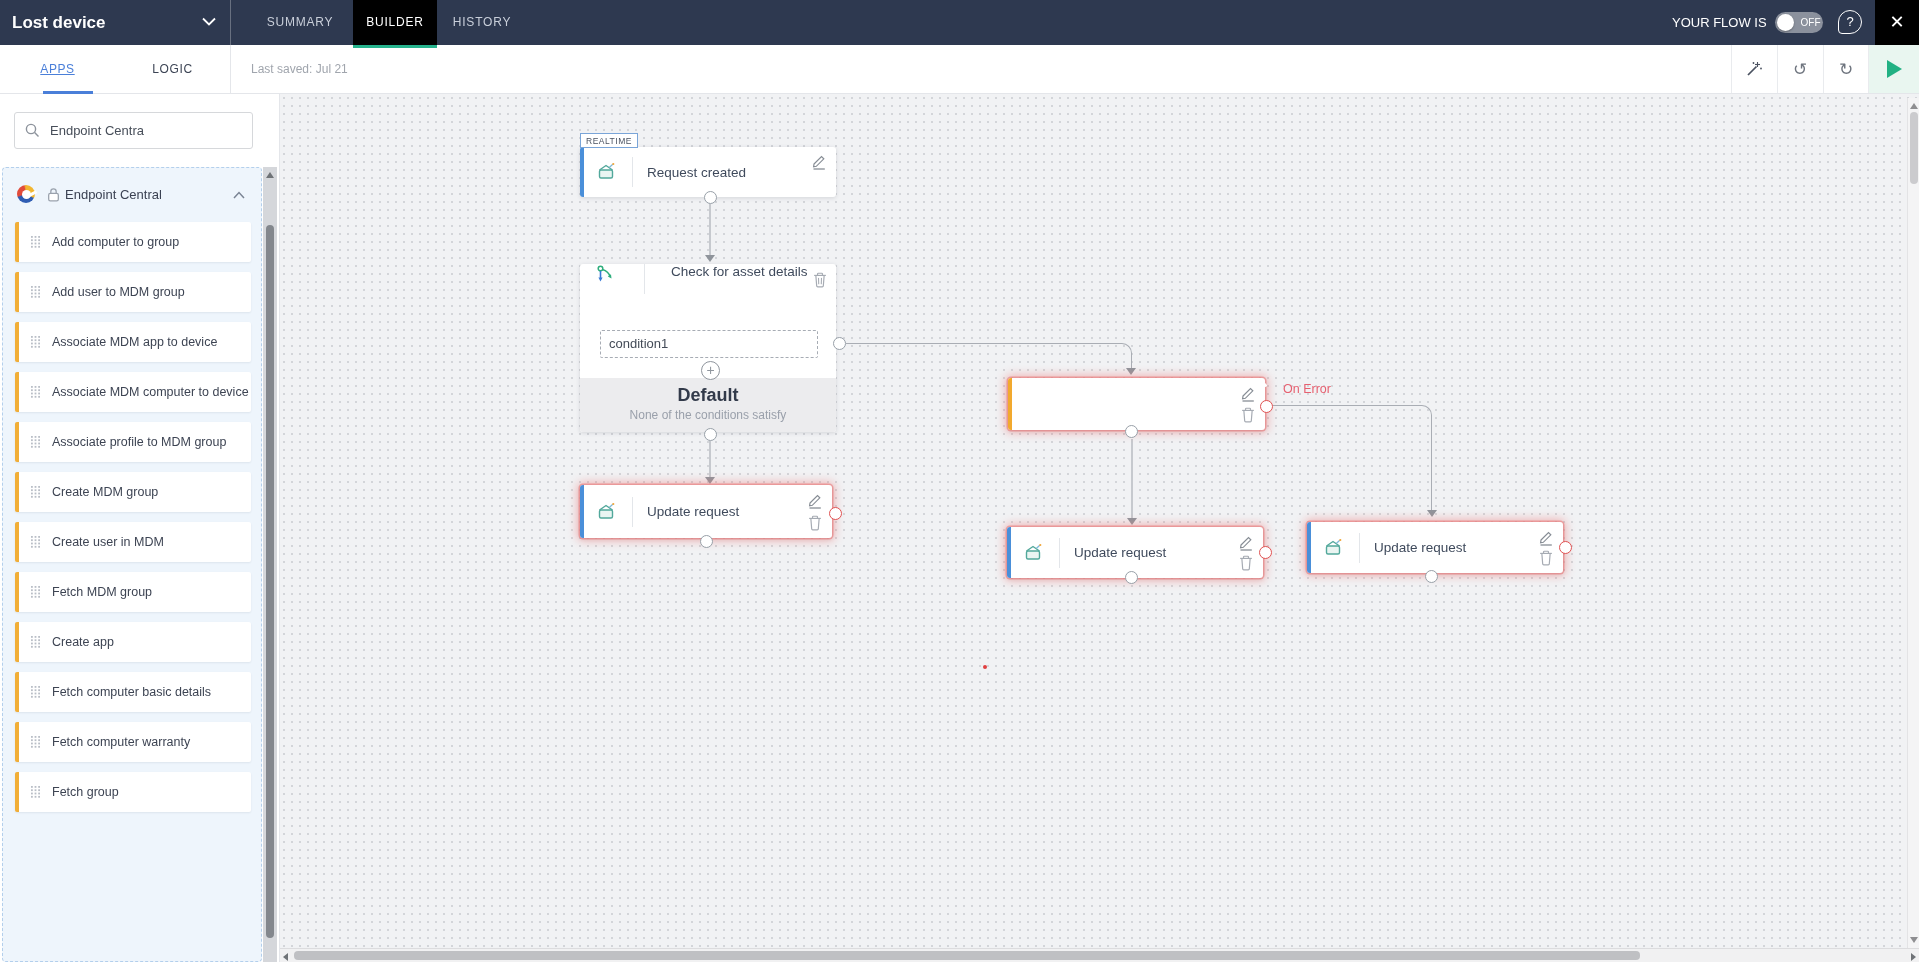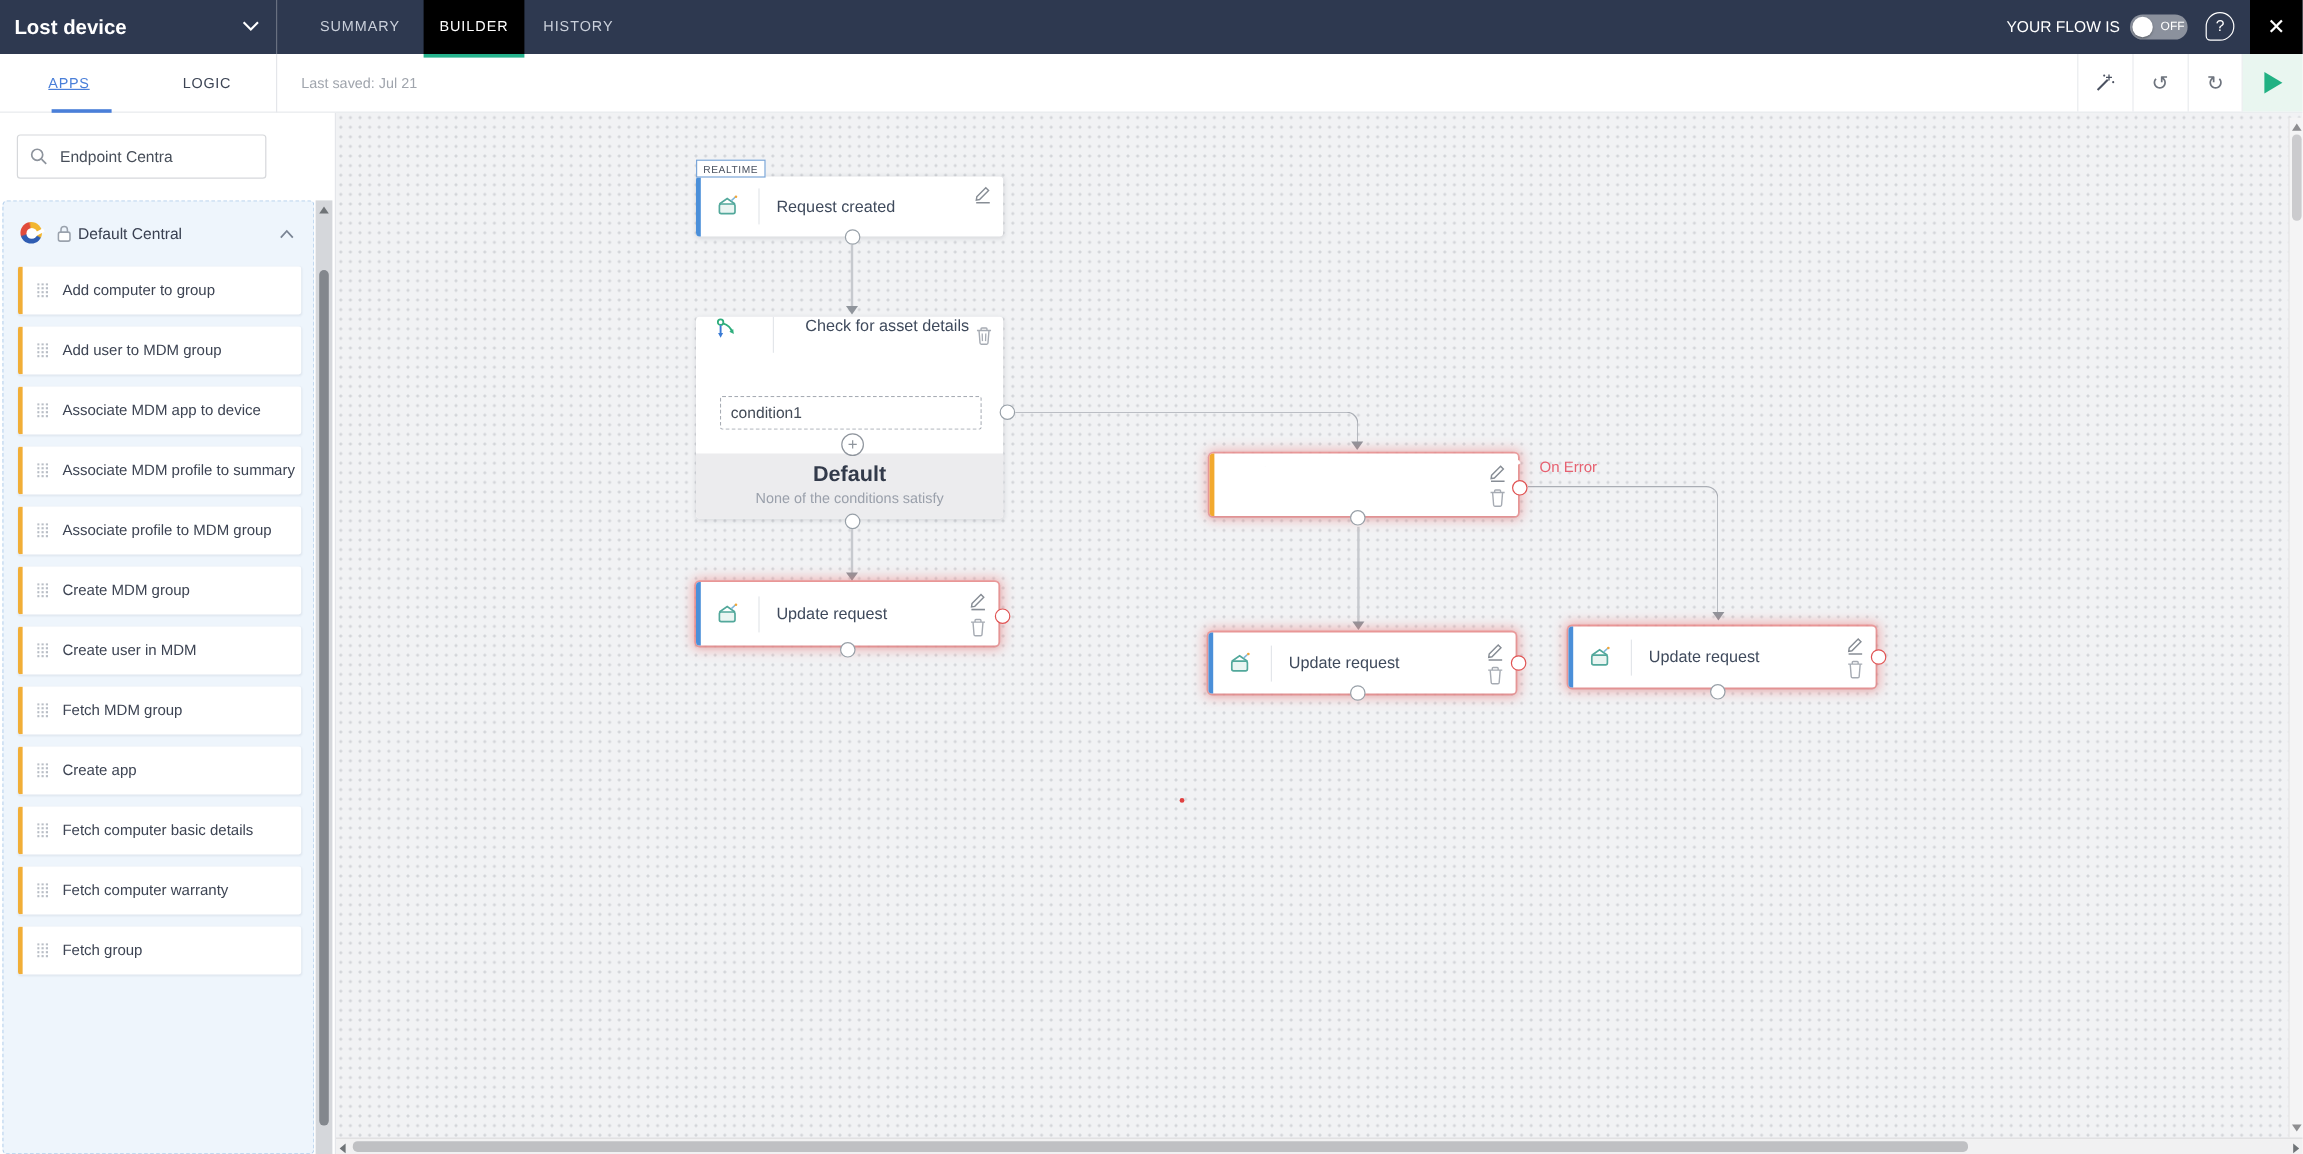--- a/index.html
+++ b/index.html
@@ -28,21 +28,21 @@
   .apps-underline { position:absolute; left:43px; top:91px; width:50px; height:3px; background:#4a7fd9; z-index:4; }
   .toolbar { position:absolute; left:230px; top:45px; width:1689px; height:49px; background:#fff; border-bottom:1px solid #e4e6ea; border-left:1px solid #e4e6ea; }
   .lastsaved { position:absolute; left:20px; top:0; height:49px; line-height:49px; font-size:12px; color:#a0a5ad; }
   .tbdiv { position:absolute; top:0; width:1px; height:48px; background:#e9ebee; }
   .tbbtn { position:absolute; top:0; width:44px; height:48px; display:flex; align-items:center; justify-content:center; color:#6e747e; font-size:17px; cursor:pointer; }
   .playarea { position:absolute; left:1638px; top:0; width:51px; height:48px; background:#e9f6f0; }
   .playtri { position:absolute; left:18px; top:15px; width:0; height:0; border-left:15px solid #21b183; border-top:9px solid transparent; border-bottom:9px solid transparent; }
 
   
   .sidebar { position:absolute; left:0; top:94px; width:280px; height:868px; background:#fff; border-right:1px solid #e4e6ea; }
-  .searchwrap { position:absolute; left:14px; top:18px; width:208px; height:37px; }
+  .searchwrap { position:absolute; left:14px; top:18px; width:239px; height:37px; }
   .searchwrap input { width:100%; height:100%; border:1px solid #d6d8db; border-radius:3px; padding:0 8px 0 35px; font-size:13px; color:#474e59; font-family:"Liberation Sans", sans-serif; outline:none; }
   .searchicon { position:absolute; left:10px; top:10px; }
   .appgroup { position:absolute; left:2px; top:73px; width:260px; height:795px; background:#eef5fc; border:1px dashed #b3cfec; border-radius:4px; }
   .appgroup-header { position:relative; height:54px; }
   .eclogo { position:absolute; width:18px; height:18px; border-radius:50%; background:conic-gradient(from 130deg,#2f5db3 0 115deg,#e14b3b 128deg 215deg,#f2b630 228deg 342deg,#2f5db3 352deg 360deg); }
   .eclogo::after { content:""; position:absolute; inset:4.5px; background:#fff; border-radius:50%; }
   .eclogo::before { content:""; position:absolute; right:-2px; top:7px; width:8px; height:3px; background:#fff; transform:rotate(-28deg); }
   .appgroup-header .eclogo { left:14px; top:17px; }
   .appgroup-header .lock { position:absolute; left:44px; top:19px; }
   .appgroup-name { position:absolute; left:62px; top:0; height:54px; line-height:54px; font-size:13px; color:#3a4152; }
@@ -158,21 +158,21 @@
       </svg>
       <input type="text" value="Endpoint Centra" style="">
     </div>
     <div class="appgroup">
       <div class="appgroup-header">
         <div class="eclogo"></div>
         <svg class="lock" width="13" height="15" viewBox="0 0 12 14">
           <rect x="1.5" y="6" width="9" height="7" rx="1.5" fill="#fff" stroke="#9aa2ad" stroke-width="1.2"></rect>
           <path d="M3.5 6 V4.2 a2.5 2.5 0 0 1 5 0 V6" fill="none" stroke="#9aa2ad" stroke-width="1.2"></path>
         </svg>
-        <div class="appgroup-name">Default Central</div>
+        <div class="appgroup-name">Endpoint Central</div>
         <svg class="group-chevron" width="12" height="8" viewBox="0 0 12 8">
           <polyline points="1,7 6,1.5 11,7" fill="none" stroke="#7a8494" stroke-width="1.5"></polyline>
         </svg>
       </div>
       <div class="actionlist">
           <div class="actionitem">
             <svg class="grip" width="10" height="13" viewBox="0 0 10 13">
               <rect x="0" y="0" width="1.8" height="1.8" fill="#b9bec6"></rect>
               <rect x="3.6" y="0" width="1.8" height="1.8" fill="#b9bec6"></rect>
               <rect x="7.2" y="0" width="1.8" height="1.8" fill="#b9bec6"></rect>
@@ -230,21 +230,21 @@
               <rect x="0" y="3.3" width="1.8" height="1.8" fill="#b9bec6"></rect>
               <rect x="3.6" y="3.3" width="1.8" height="1.8" fill="#b9bec6"></rect>
               <rect x="7.2" y="3.3" width="1.8" height="1.8" fill="#b9bec6"></rect>
               <rect x="0" y="6.6" width="1.8" height="1.8" fill="#b9bec6"></rect>
               <rect x="3.6" y="6.6" width="1.8" height="1.8" fill="#b9bec6"></rect>
               <rect x="7.2" y="6.6" width="1.8" height="1.8" fill="#b9bec6"></rect>
               <rect x="0" y="9.899999999999999" width="1.8" height="1.8" fill="#b9bec6"></rect>
               <rect x="3.6" y="9.899999999999999" width="1.8" height="1.8" fill="#b9bec6"></rect>
               <rect x="7.2" y="9.899999999999999" width="1.8" height="1.8" fill="#b9bec6"></rect>
             </svg>
-            <span class="alabel">Associate MDM profile to summary</span>
+            <span class="alabel">Associate MDM computer to device</span>
           </div>
           <div class="actionitem">
             <svg class="grip" width="10" height="13" viewBox="0 0 10 13">
               <rect x="0" y="0" width="1.8" height="1.8" fill="#b9bec6"></rect>
               <rect x="3.6" y="0" width="1.8" height="1.8" fill="#b9bec6"></rect>
               <rect x="7.2" y="0" width="1.8" height="1.8" fill="#b9bec6"></rect>
               <rect x="0" y="3.3" width="1.8" height="1.8" fill="#b9bec6"></rect>
               <rect x="3.6" y="3.3" width="1.8" height="1.8" fill="#b9bec6"></rect>
               <rect x="7.2" y="3.3" width="1.8" height="1.8" fill="#b9bec6"></rect>
               <rect x="0" y="6.6" width="1.8" height="1.8" fill="#b9bec6"></rect>

